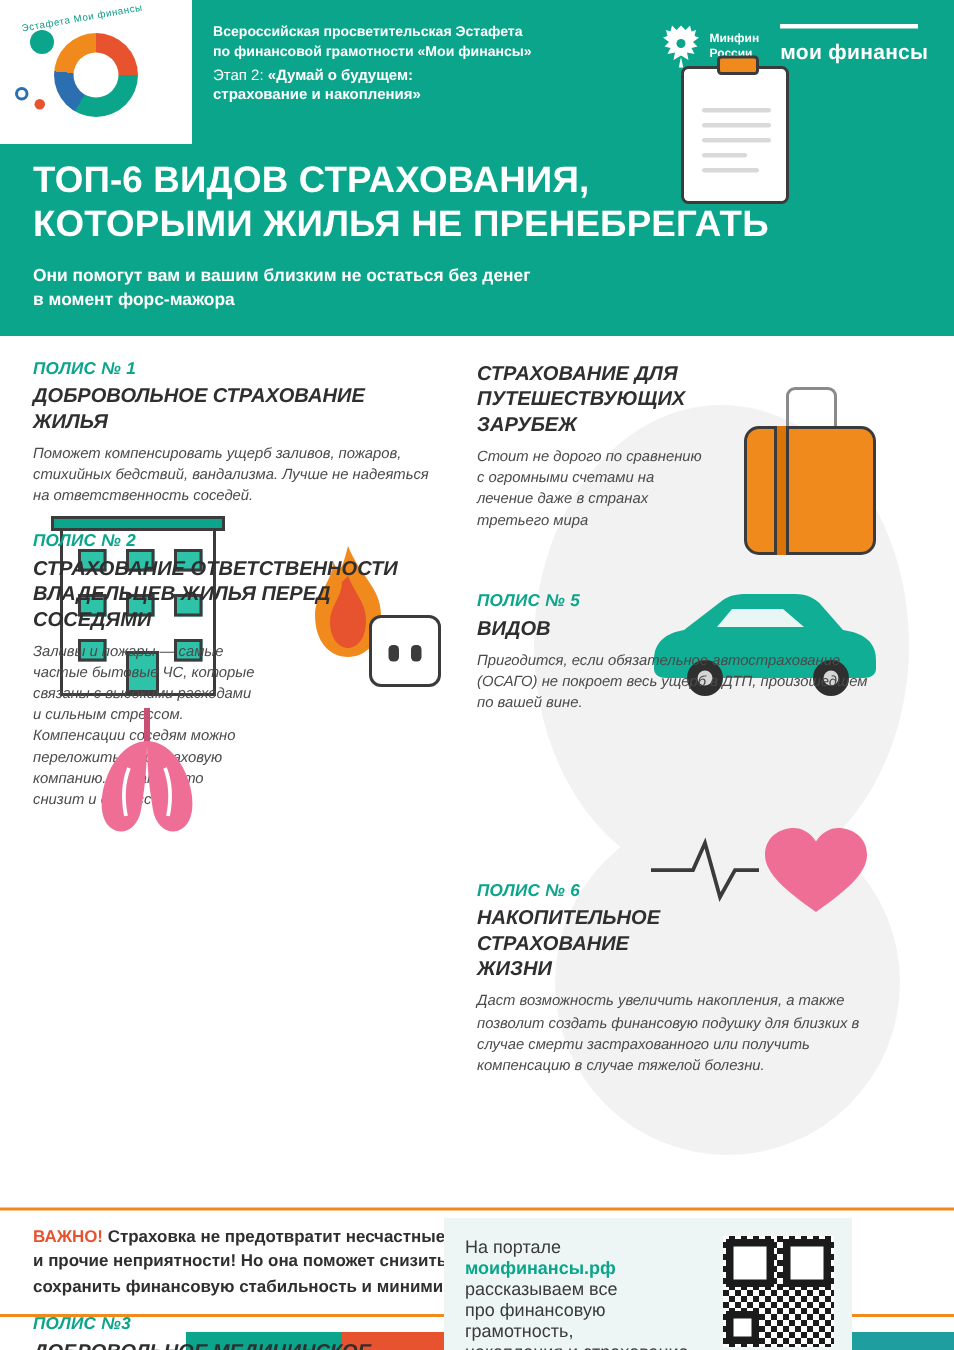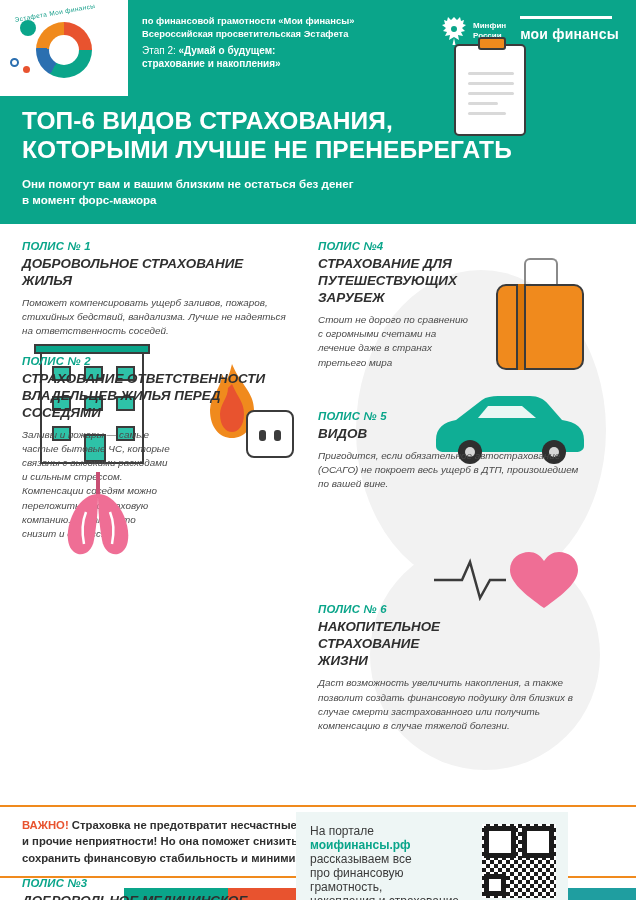--- a/index.html
+++ b/index.html
@@ -431,22 +431,22 @@
 
     <div class="logo-box">
       <div class="logo-arc-text">Эстафета Мои финансы</div>
       <div class="logo-donut"></div>
       <div class="logo-donut-core"></div>
       <div class="logo-dot d1"></div>
       <div class="logo-dot d2"></div>
     </div>
 
     <div class="header-text">
+      <p>Всероссийская просветительская Эстафета</p>
       <p>по финансовой грамотности «Мои финансы»</p>
-      <p>Всероссийская просветительская Эстафета</p>
       <div class="header-stage">
         <span class="stage-label">Этап 2:</span>
         <span>«Думай о будущем:</span><br>
         <span>страхование и накопления»</span>
       </div>
     </div>
 
     <div class="header-right">
       <div class="minfin">
         <div class="minfin-emblem">
@@ -475,21 +475,21 @@
     <div class="clipboard">
       <div class="clip"></div>
       <div class="line l1"></div>
       <div class="line l2"></div>
       <div class="line l3"></div>
       <div class="line l4"></div>
       <div class="line l5"></div>
     </div>
     <h1>
       <span>ТОП-6 ВИДОВ СТРАХОВАНИЯ,</span><br>
-      <span>КОТОРЫМИ ЛУЧШЕ НЕ ПРЕНЕБРЕГАТЬ</span>
+      <span>КОТОРЫМИ ЖИЛЬЯ НЕ ПРЕНЕБРЕГАТЬ</span>
     </h1>
     <div class="subtitle">
       <span>Они помогут вам и вашим близким не остаться без денег</span><br>
       <span>в момент форс-мажора</span>
     </div>
   </div>
 
   <div class="body">
 
     <div class="col col-left">
@@ -549,21 +549,20 @@
         <div class="policy-title">ДОБРОВОЛЬНОЕ МЕДИЦИНСКОЕ СТРАХОВАНИЕ</div>
 
       </div>
     </div>
 
     <div class="col col-right">
       <div class="blob b1"></div>
       <div class="blob b2"></div>
 
       <div class="item">
-        <div class="policy-no">ПОЛИС №4</div>
         <div class="policy-title narrow">СТРАХОВАНИЕ ДЛЯ ПУТЕШЕСТВУЮЩИХ ЗАРУБЕЖ</div>
         <div class="policy-body narrow">Стоит не дорого по сравнению с огромными счетами на лечение даже в странах третьего мира</div>
       </div>
 
       <div class="suitcase">
         <div class="handle"></div>
         <div class="body-s"></div>
         <div class="strip"></div>
       </div>
 

